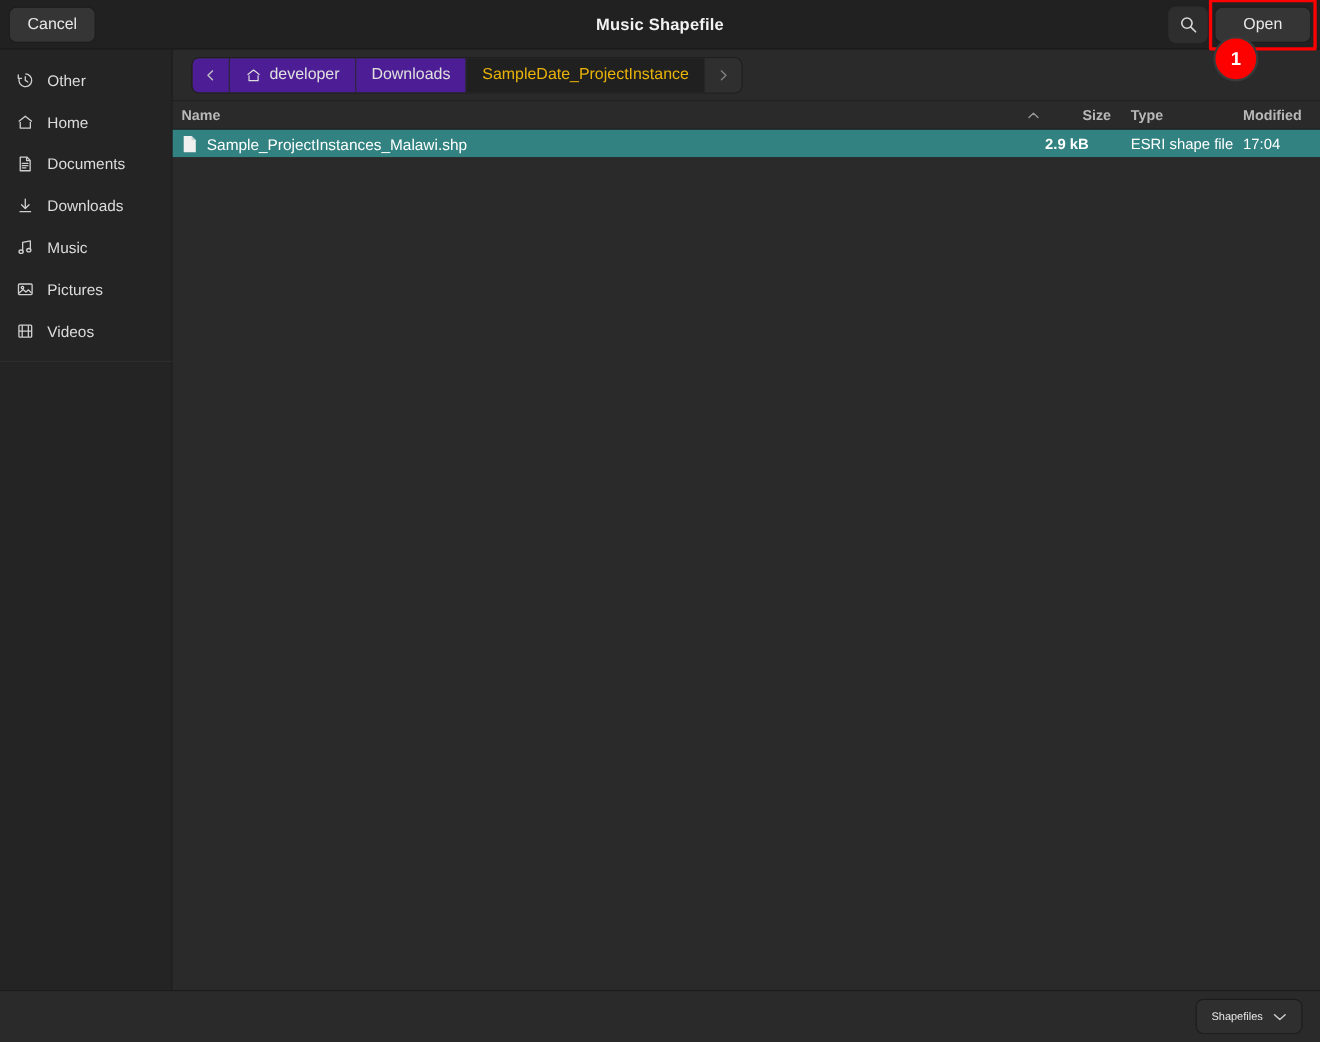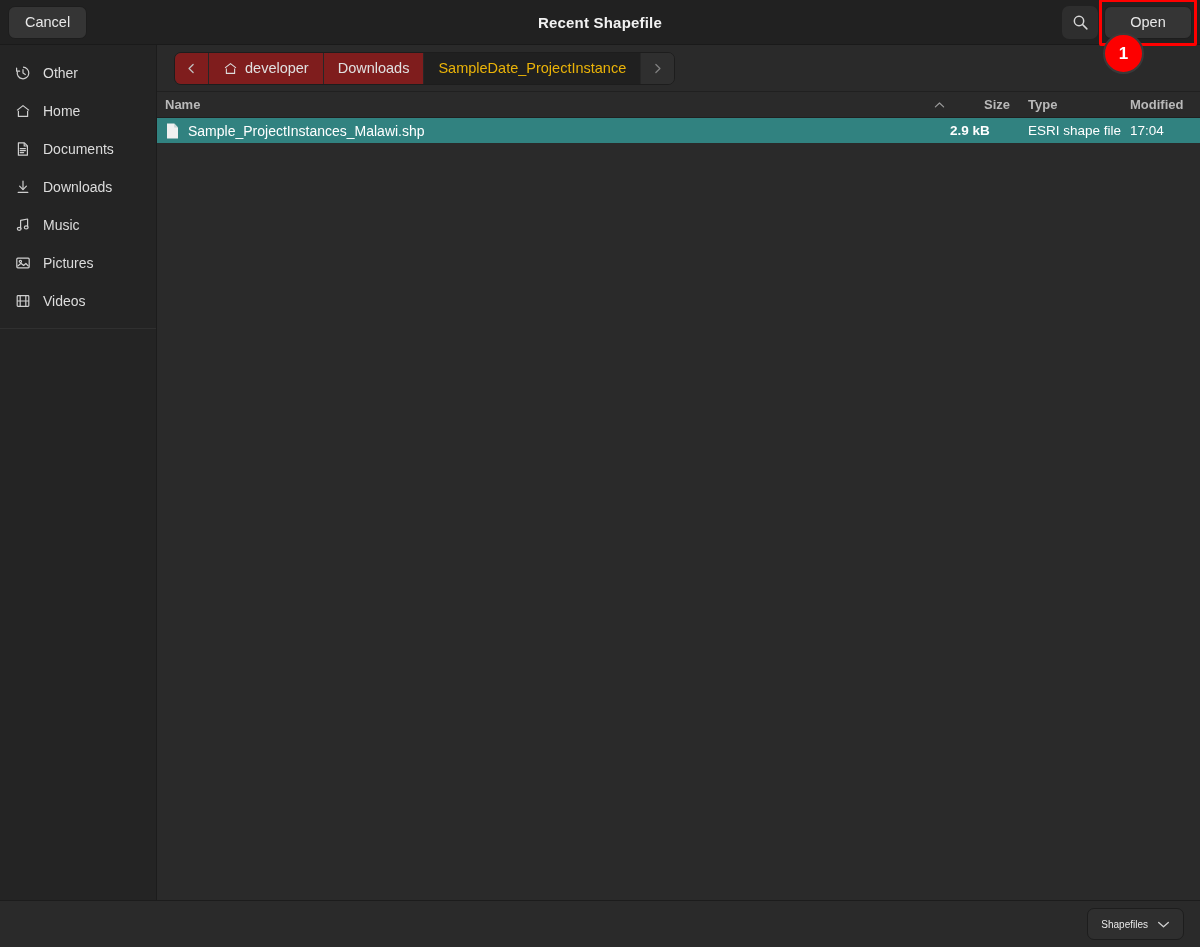--- a/index.html
+++ b/index.html
@@ -117,21 +117,21 @@
     border-radius: 7px;
     overflow: hidden;
     border: 1px solid #1d1d1d;
     background: #333333;
   }
   .crumb {
     display: flex; align-items: center; gap: 7px;
     padding: 0 14px;
     font-size: 14.5px;
     color: #e0e0e0;
-    background: #7f1d1d;
+    background: #4c1d95;
     border-right: 1px solid #272727;
     cursor: pointer;
     white-space: nowrap;
   }
   .crumb.nav { padding: 0 10px; color: #b5b5b5; }
   .crumb.nav.dim { color: #7a7a7a; background: #2f2f2f; border-right: none; }
   .crumb.active { background: #202020; color: #eab308; }
   .crumb:last-child { border-right: none; }
 
   .filelist { flex: 1; display: flex; flex-direction: column; min-height: 0; }
@@ -187,21 +187,21 @@
   svg { display: block; }
 </style>
 </head>
 <body>
 
 <div class="dialog">
 
   <div class="headerbar">
     <button class="btn">Cancel</button>
 
-    <div class="hb-title">Recent Shapefile</div>
+    <div class="hb-title">Music Shapefile</div>
 
     <div class="hb-right">
       <div class="icon-btn">
         <span>
           <svg width="17" height="17" viewBox="0 0 16 16" fill="none" stroke="#d6d6d6" stroke-width="1.4">
             <circle cx="6.6" cy="6.6" r="4.4"></circle>
               <path d="M10 10 L14 14" stroke-linecap="round"></path>
           </svg>
         </span>
       </div>

